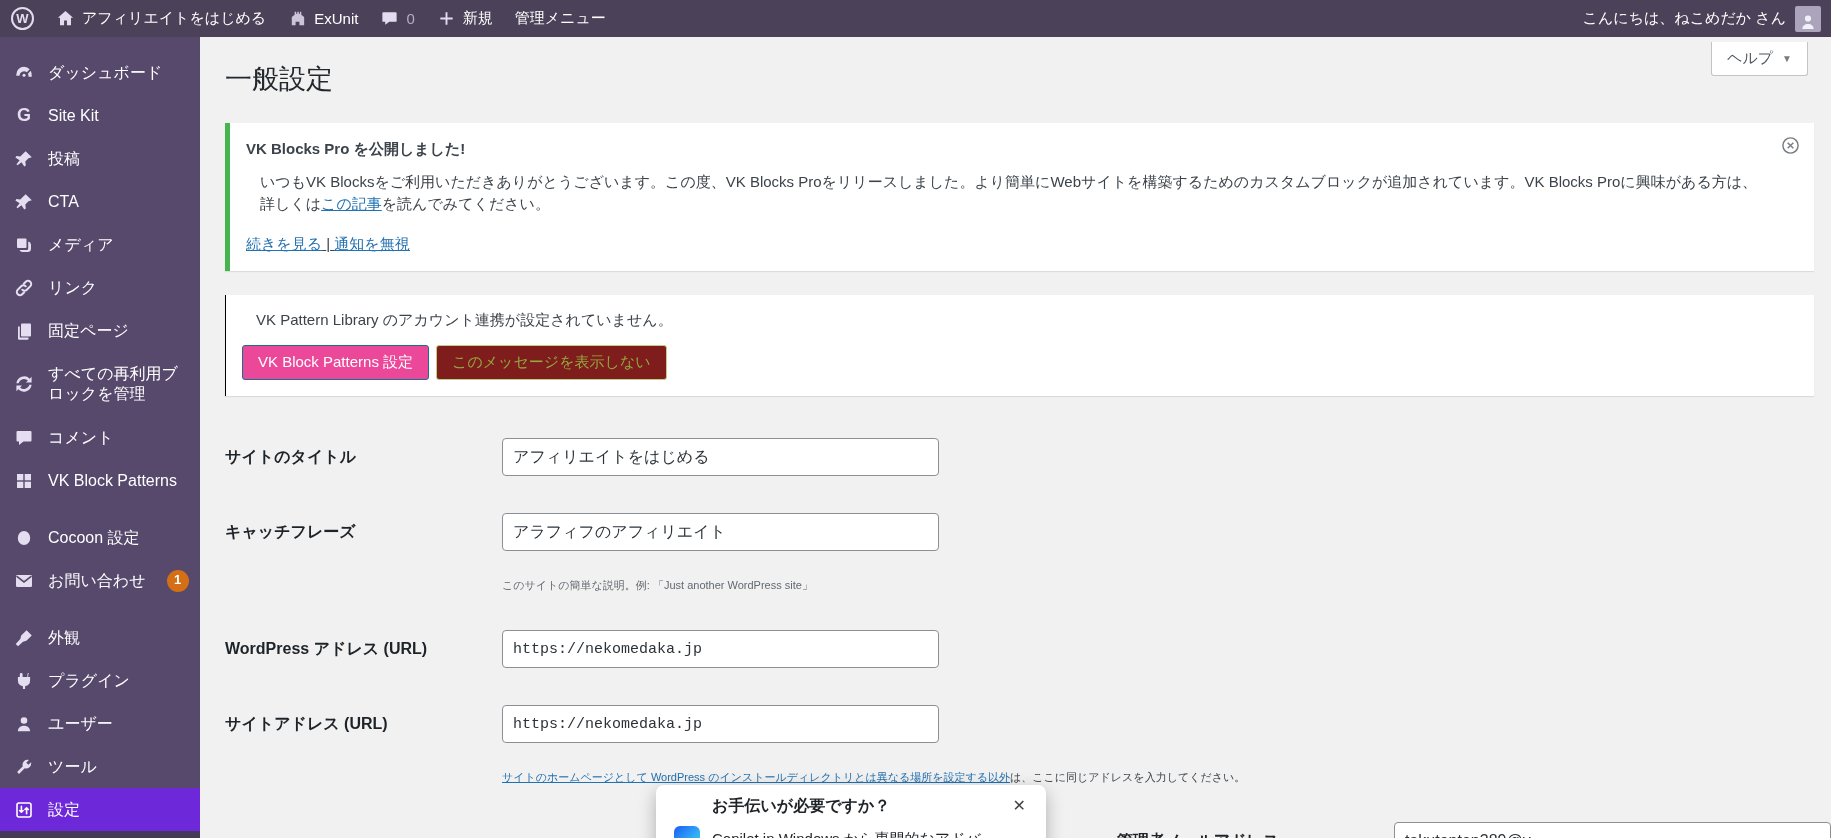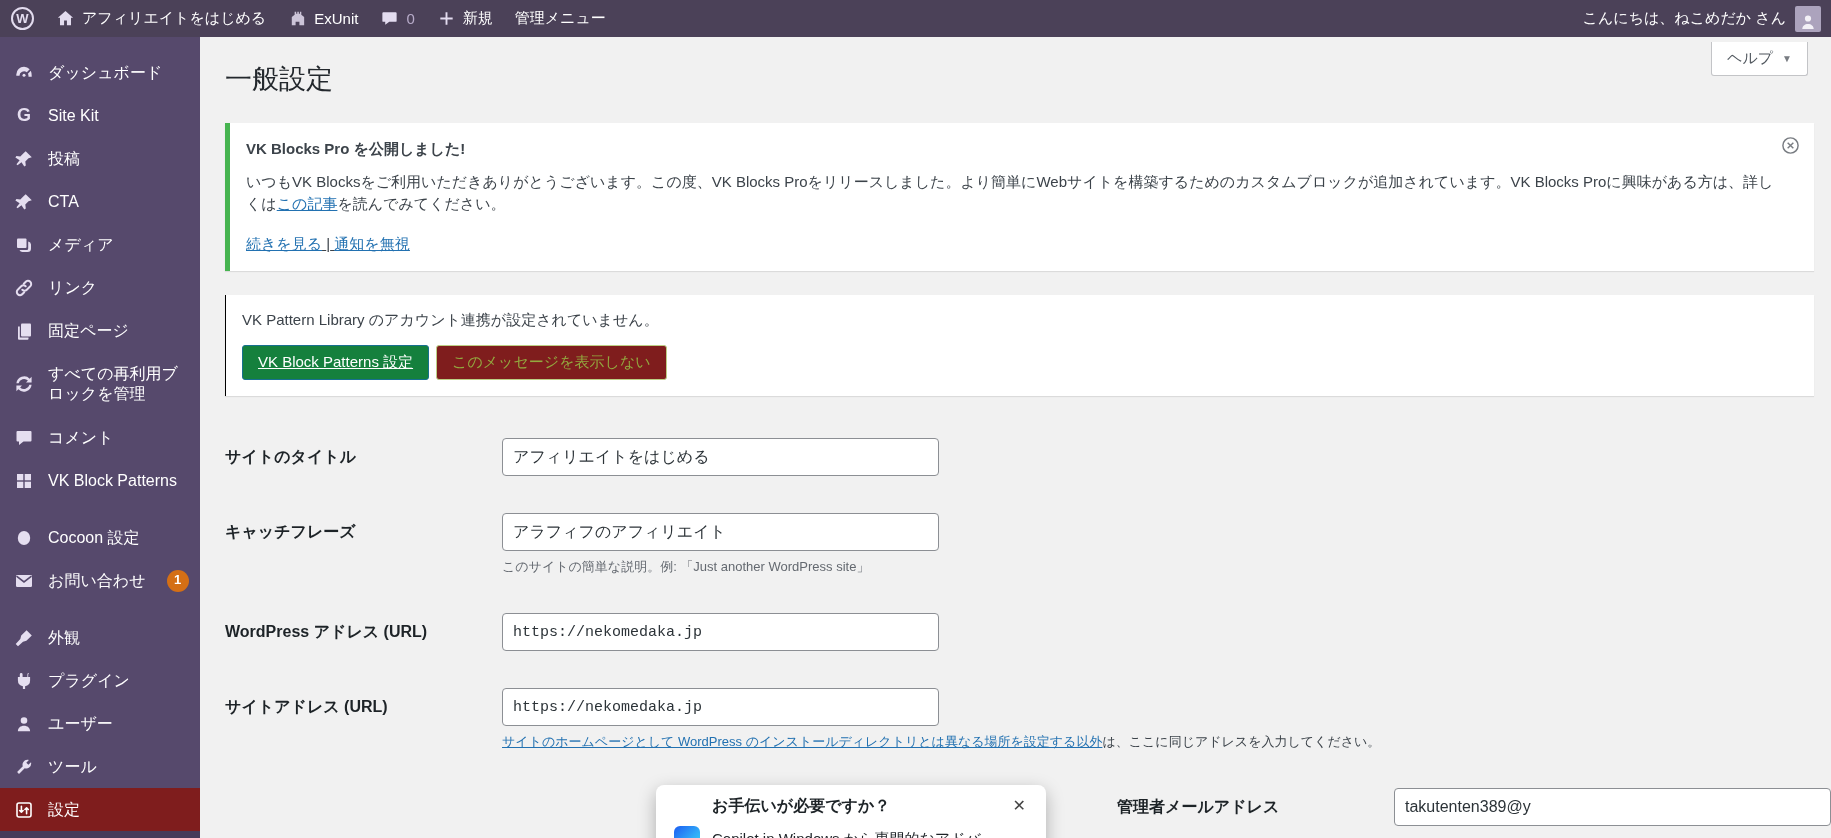--- a/index.html
+++ b/index.html
@@ -16,55 +16,55 @@
   .avatar { width:26px; height:26px; background:#aca3bd; border-radius:2px; display:flex; align-items:flex-end; justify-content:center; overflow:hidden; }
   .avatar svg { width:20px; height:20px; fill:#f3f1f7; }
 
   
   .sidebar { position:absolute; top:37px; left:0; width:200px; height:801px; background:#56496c; padding-top:14px; z-index:40; }
   .side-item { display:flex; align-items:center; min-height:43px; padding:0 8px 0 13px; gap:13px; color:#fff; font-size:16px; cursor:pointer; line-height:1.25; }
   .side-item .ic { width:22px; height:22px; flex:none; color:#e5def0; display:flex; align-items:center; justify-content:center; }
   .side-item .ic svg { width:20px; height:20px; }
   .g-letter { font-weight:700; font-size:18px; color:#e5def0; }
   .side-gap { margin-top:14px; }
-  .side-item.selected { background:#7f1d1d; }
+  .side-item.selected { background:#6d28d9; }
   .side-item.selected .ic { color:#fff; }
   .side-badge { margin-left:8px; min-width:22px; height:22px; border-radius:50%; background:#d46f15; color:#fff; font-size:13px; display:inline-flex; align-items:center; justify-content:center; font-weight:bold; }
   .side-bottom-strip { position:absolute; bottom:0; left:0; width:200px; height:7px; background:#463a59; }
 
   
   .content { position:absolute; top:37px; left:200px; width:1631px; height:801px; background:#f1f1f1; }
   .page-title { font-size:27px; font-weight:400; color:#23282d; margin:24px 0 0 25px; }
 
   .help-tab { position:absolute; top:5px; right:23px; background:#fff; border:1px solid #c3c4c7; border-top:none; padding:7px 15px; font-size:15px; color:#50575e; display:flex; gap:9px; align-items:center; cursor:pointer; border-radius:0 0 3px 3px; }
   .help-caret { font-size:10px; color:#787c82; }
 
   .notice { position:relative; background:#fff; margin:0 17px 0 25px; box-shadow:0 1px 1px rgba(0,0,0,.09); padding:2px 40px 2px 16px; }
   .notice.green { border-left:5px solid #46b450; margin-top:26px; }
   .notice.yellow { border-left:1px solid #000000; margin-top:24px; padding-bottom:16px; }
   .notice p { font-size:15px; line-height:22px; color:#3c434a; }
   .n-title { margin:13px 0 0; font-weight:bold; color:#1d2327; }
-  .n-body { margin:11px 0 0; }
+  .n-body { margin:11px 14px 0; }
   .n-links { margin:18px 0 14px;text-decoration:underline; }
   a.link { color:#2271b1; text-decoration:underline; cursor:pointer; }
   .n-sep { color:#3c434a; }
   .dismiss-x { position:absolute; top:13px; right:14px; width:19px; height:19px; color:#787c82; cursor:pointer; }
   .dismiss-x svg { width:19px; height:19px; }
   .btn-row { margin-top:14px; display:flex; gap:7px; }
   .btn { font-size:15px; padding:7px 15px; border-radius:3px; cursor:pointer; font-family:inherit; }
-  .btn-primary { background:#15803d; border:1px solid #17708f; color:#fff;text-decoration:underline; }
+  .btn-primary { background:#ec4899; border:1px solid #17708f; color:#fff; }
   .btn-secondary { background:#7f1d1d; border:1px solid #bccf85; color:#93a93f; }
 
   
   .form { margin:42px 0 0 25px; }
   .form-row { display:flex; margin-bottom:37px; }
   .form-label { width:277px; flex:none; padding-top:9px; font-size:16px; font-weight:bold; color:#1d2327; }
   .form-field input { width:437px; height:38px; border:1px solid #8c8f94; border-radius:4px; padding:0 10px; font-size:16px; color:#2c3338; background:#fff; font-family:inherit; }
   .form-field input.code { font-family:"Liberation Mono","DejaVu Sans Mono",monospace; font-size:15px; }
-  .desc { margin-top:7px; font-size:13px; color:#646970; white-space:nowrap; }
+  .desc { margin-top:27px; font-size:11px; color:#646970; white-space:nowrap; }
   .desc .link { white-space:normal; }
   .desc-dark { color:#3c434a;text-align:center; }
   .email-row { margin-bottom:0;justify-content:flex-end; }
 
   
   .copilot { position:absolute; left:656px; top:785px; width:390px; height:110px; background:#fff; border-radius:8px; box-shadow:0 6px 18px rgba(0,0,0,.28); z-index:60; padding:11px 16px 10px 18px; }
   .cp-head { display:flex; align-items:flex-start; }
   .cp-title { margin-left:38px; font-size:16px; font-weight:bold; color:#1d2327; }
   .cp-close { margin-left:auto; font-size:16px; color:#444; cursor:pointer; line-height:1; padding:2px 4px; }
   .cp-body { display:flex; align-items:flex-start; gap:12px; margin-top:9px; }

